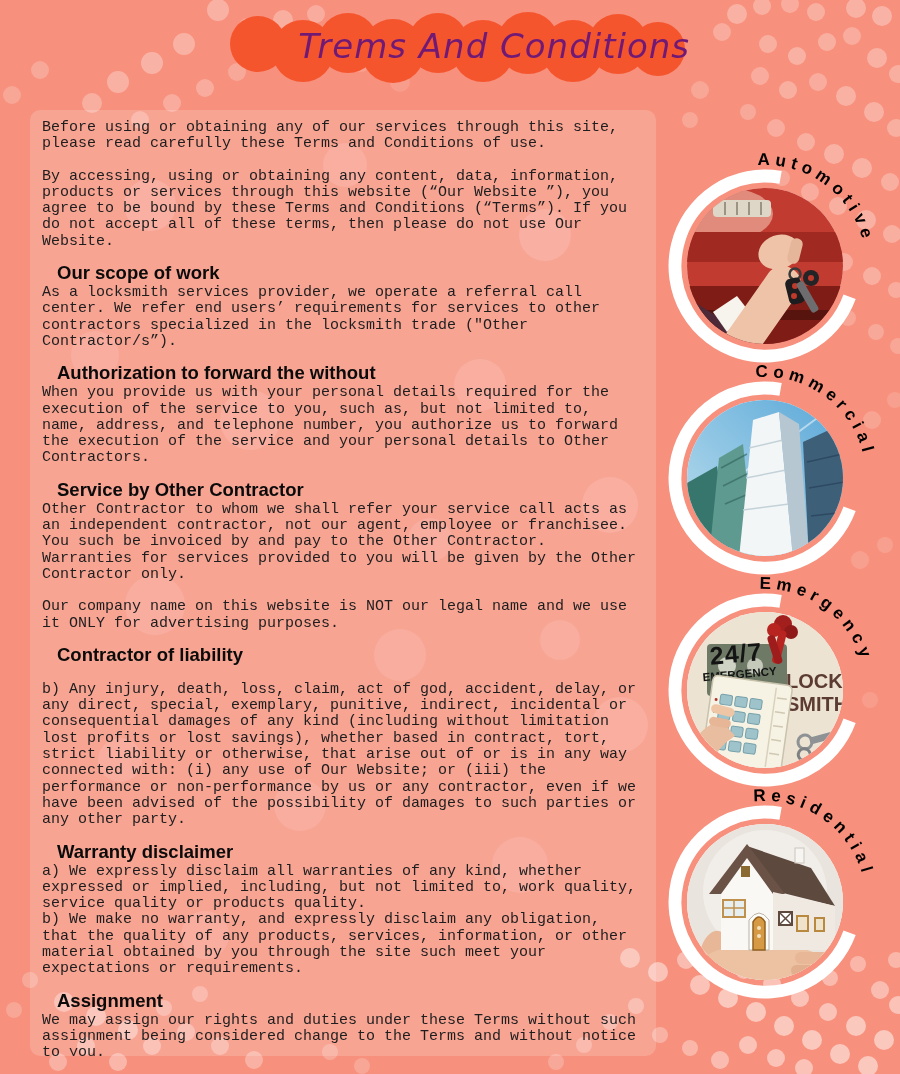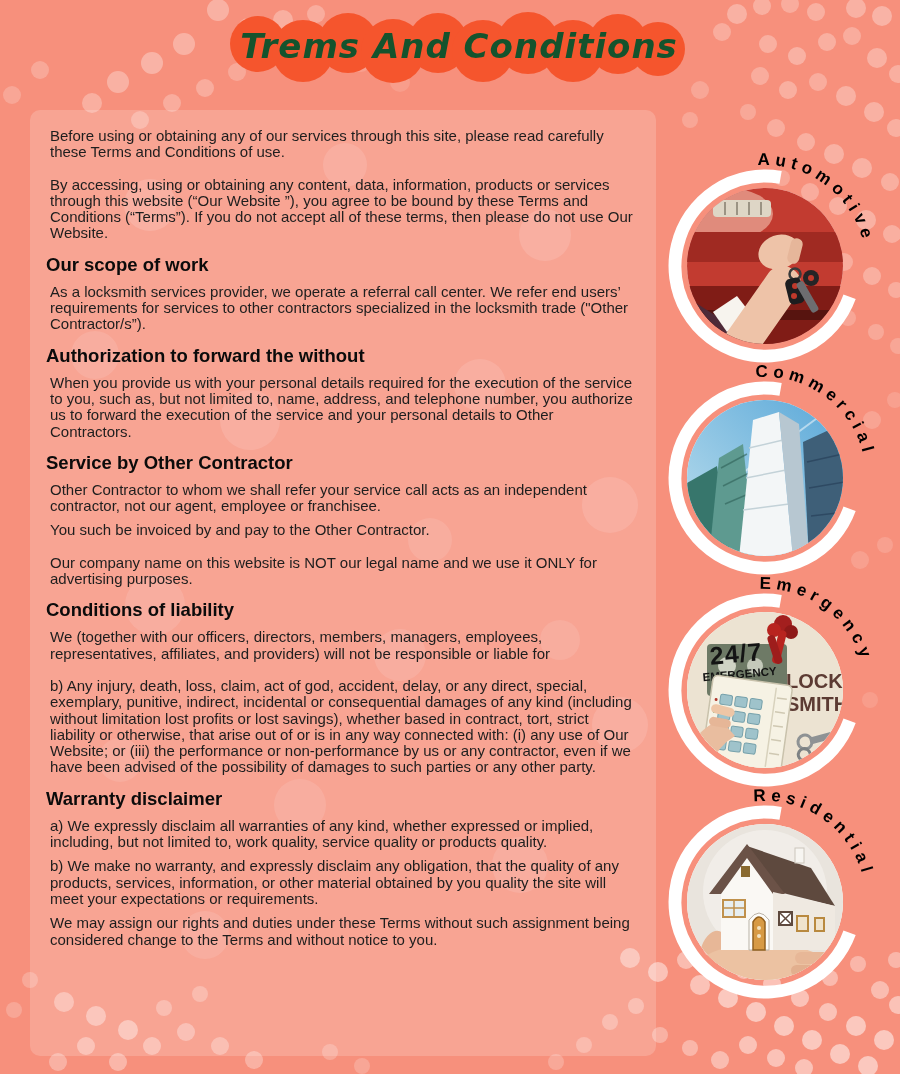--- a/index.html
+++ b/index.html
@@ -7,33 +7,33 @@
     width:900px;height:1074px;position:relative;overflow:hidden;
     background:#f7907c;
     font-family:"Liberation Sans",sans-serif;
   }
   .dots{position:absolute;left:0;top:0;z-index:0;pointer-events:none;}
   
   .title-wrap{position:absolute;left:228px;top:10px;width:462px;height:74px;z-index:3;}
   .title-wrap svg{position:absolute;left:0;top:0;}
   .title-wrap h1{
     position:relative;z-index:1;margin:0;width:100%;height:74px;line-height:72px;
-    text-align:center;font-style:italic;font-weight:bold;font-size:34px;color:#14532d;
+    text-align:right;font-style:italic;font-weight:normal;font-size:34px;color:#701a75;
     letter-spacing:1px;font-family:"DejaVu Sans","Liberation Sans",sans-serif;
   }
   
   .panel{
     position:absolute;left:30px;top:110px;width:626px;height:946px;z-index:2;
     background:rgba(255,255,255,0.18);border-radius:10px;
     padding:10px 11px 10px 12px;box-sizing:border-box;
     color:#1e1e1e;overflow:hidden;
   }
-  .body{margin:8px;font-size:15px;line-height:16.3px;}
+  .body{margin:0;font-size:15px;line-height:16.3px;font-family:Liberation Mono, monospace;}
   .gap{margin-top:16px;}
-  .panel h2{font-size:18.5px;line-height:22px;margin:12px 4px 1px;color:#0b0b0b;}
+  .panel h2{font-size:18.5px;line-height:22px;margin:12px 15px 1px;color:#0b0b0b;}
   
   .service-card{position:absolute;left:650px;width:230px;height:230px;z-index:2;cursor:pointer;}
   .ring{fill:none;stroke:#ffffff;stroke-width:13;}
   .arc-label{
     font-weight:bold;font-size:17px;letter-spacing:5px;fill:#000000;
     font-family:"Liberation Sans",sans-serif;
   }
   .photo-text{font-weight:bold;font-family:"Liberation Sans",sans-serif;}
 </style>
 </head>
@@ -201,36 +201,37 @@
 
   <section>
     <h2>Authorization to forward the without</h2>
     <p class="body">When you provide us with your personal details required for the execution of the service to you, such as, but not limited to, name, address, and telephone number, you authorize us to forward the execution of the service and your personal details to Other Contractors.</p>
   </section>
 
   <section>
     <h2>Service by Other Contractor</h2>
     <p class="body">Other Contractor to whom we shall refer your service call acts as an independent contractor, not our agent, employee or franchisee.</p>
     <p class="body">You such be invoiced by and pay to the Other Contractor.</p>
+    <p class="body">Warranties for services provided to you will be given by the Other Contractor only.</p>
     <p class="body gap">Our company name on this website is NOT our legal name and we use it ONLY for advertising purposes.</p>
   </section>
 
   <section>
-    <h2>Conditions of liability</h2>
-    <p class="body">We (together with our officers, directors, members, managers, employees, representatives, affiliates, and providers) will not be responsible or liable for</p>
+    <h2>Contractor of liability</h2>
     <p class="body gap">b) Any injury, death, loss, claim, act of god, accident, delay, or any direct, special, exemplary, punitive, indirect, incidental or consequential damages of any kind (including without limitation lost profits or lost savings), whether based in contract, tort, strict liability or otherwise, that arise out of or is in any way connected with: (i) any use of Our Website; or (iii) the performance or non-performance by us or any contractor, even if we have been advised of the possibility of damages to such parties or any other party.</p>
   </section>
 
   <section>
     <h2>Warranty disclaimer</h2>
     <p class="body">a) We expressly disclaim all warranties of any kind, whether expressed or implied, including, but not limited to, work quality, service quality or products quality.</p>
-    <p class="body">b) We make no warranty, and expressly disclaim any obligation, that the quality of any products, services, information, or other material obtained by you quality the site will meet your expectations or requirements.</p>
-  </section>
-
-  <section>
+    <p class="body">b) We make no warranty, and expressly disclaim any obligation, that the quality of any products, services, information, or other material obtained by you through the site such meet your expectations or requirements.</p>
+  </section>
+
+  <section>
+    <h2>Assignment</h2>
     <p class="body">We may assign our rights and duties under these Terms without such assignment being considered change to the Terms and without notice to you.</p>
   </section>
 </main>
 
 <div class="service-card" style="top:151px">
   <svg width="230" height="230" viewBox="-115 -115 230 230">
     <defs>
       <clipPath id="clip-a">
           <circle cx="0" cy="0" r="78"></circle>
         </clipPath>

